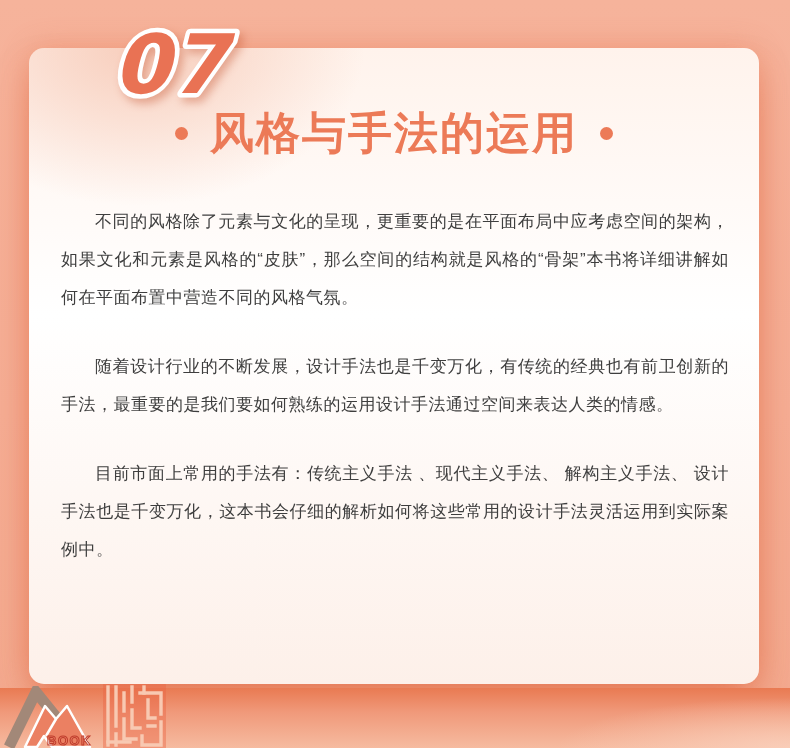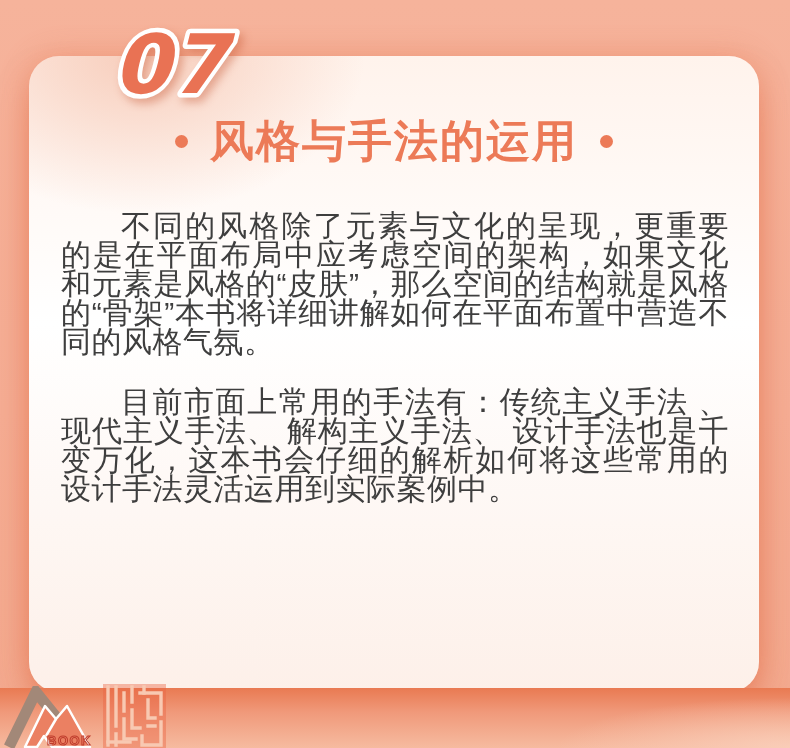--- a/index.html
+++ b/index.html
@@ -8,55 +8,56 @@
     background:linear-gradient(180deg,#F6B39B 0%,#F5AE95 55%,#F3A98E 100%);
     font-family:"Liberation Sans","DejaVu Sans",sans-serif;
   }
   .bottom-band{
     position:absolute;left:0;top:688px;width:790px;height:60px;
     background:
       radial-gradient(42% 120% at 100% 100%, rgba(250,208,188,.85) 0%, rgba(250,208,188,0) 70%),
       linear-gradient(180deg,#E97A52 0%,#F0997A 40%,#F6BBA0 100%);
   }
   .card{
-    position:absolute;left:29px;top:56px;width:730px;height:636px;border-radius:30px;
+    position:absolute;left:29px;top:48px;width:730px;height:636px;border-radius:15px;
     background:
       radial-gradient(50% 40% at 15% 0%, rgba(247,204,186,.95) 0%, rgba(247,204,186,0) 62%),
       linear-gradient(180deg,#FFF3EC 0%,#FFFFFF 42%,#FDF0E9 100%);
     box-shadow:0 20px 36px -8px rgba(219,85,44,.55), 0 0 30px rgba(224,98,58,.30);
   }
   .chapter-number{position:absolute;left:94px;top:0;filter:drop-shadow(4px 5px 4px rgba(198,84,50,.40));}
   .chapter-number text{
     font-family:"DejaVu Sans","Liberation Sans",sans-serif;
     font-weight:bold;font-size:82px;
   }
   .title-row{display:flex;align-items:center;justify-content:center;gap:22px;margin-top:56px;}
   .title-dot{width:13px;height:13px;border-radius:50%;background:#EC7A57;}
   .page-title{margin:0;font-size:44px;font-weight:bold;color:#EC7A57;letter-spacing:2px;}
   .content{margin:40px 30px 0 32px;}
   .content p{
-    margin:0 0 31px;font-size:30px;line-height:29px;color:#3E3E3E;
+    margin:0 0 31px;font-size:17px;line-height:38px;color:#3E3E3E;
     text-align:justify;text-indent:2em;letter-spacing:0.5px;
   }
   .book-logo{position:absolute;left:4px;top:686px;}
   .maze-stamp{position:absolute;left:103px;top:684px;}
 </style>
 </head>
 <body>
 
 <div class="page">
 
   <div class="card">
     <div class="title-row">
       <span class="title-dot"></span>
       <h1 class="page-title">风格与手法的运用</h1>
       <span class="title-dot"></span>
     </div>
     <div class="content">
       <p>不同的风格除了元素与文化的呈现，更重要的是在平面布局中应考虑空间的架构，如果文化和元素是风格的“皮肤”，那么空间的结构就是风格的“骨架”本书将详细讲解如何在平面布置中营造不同的风格气氛。</p>
+      <p>随着设计行业的不断发展，设计手法也是千变万化，有传统的经典也有前卫创新的手法，最重要的是我们要如何熟练的运用设计手法通过空间来表达人类的情感。</p>
       <p>目前市面上常用的手法有：传统主义手法 、现代主义手法、 解构主义手法、 设计手法也是千变万化，这本书会仔细的解析如何将这些常用的设计手法灵活运用到实际案例中。</p>
     </div>
   </div>
 
   <svg class="chapter-number" width="190" height="112" viewBox="0 0 190 112">
     <text x="42" y="93" transform="skewX(-14)" fill="#E97254" stroke="#FFFFFF" stroke-width="9" paint-order="stroke" stroke-linejoin="round">07</text>
   </svg>
 
   <div class="bottom-band"></div>
 

